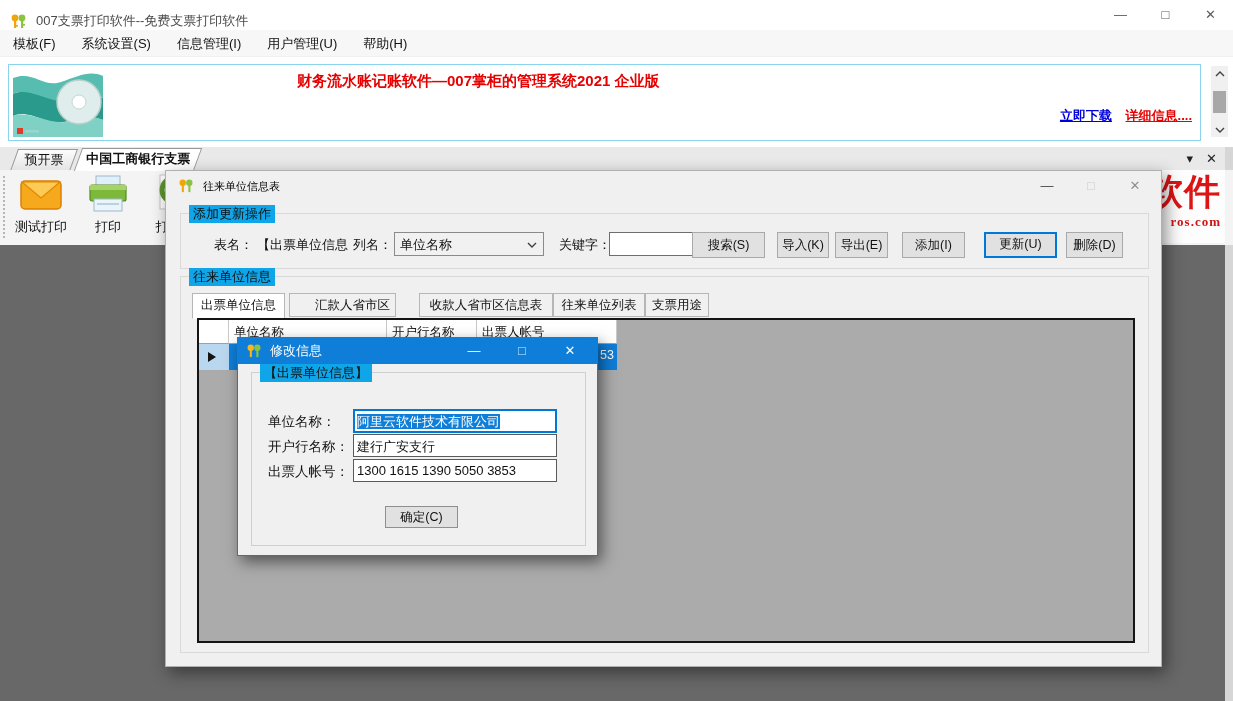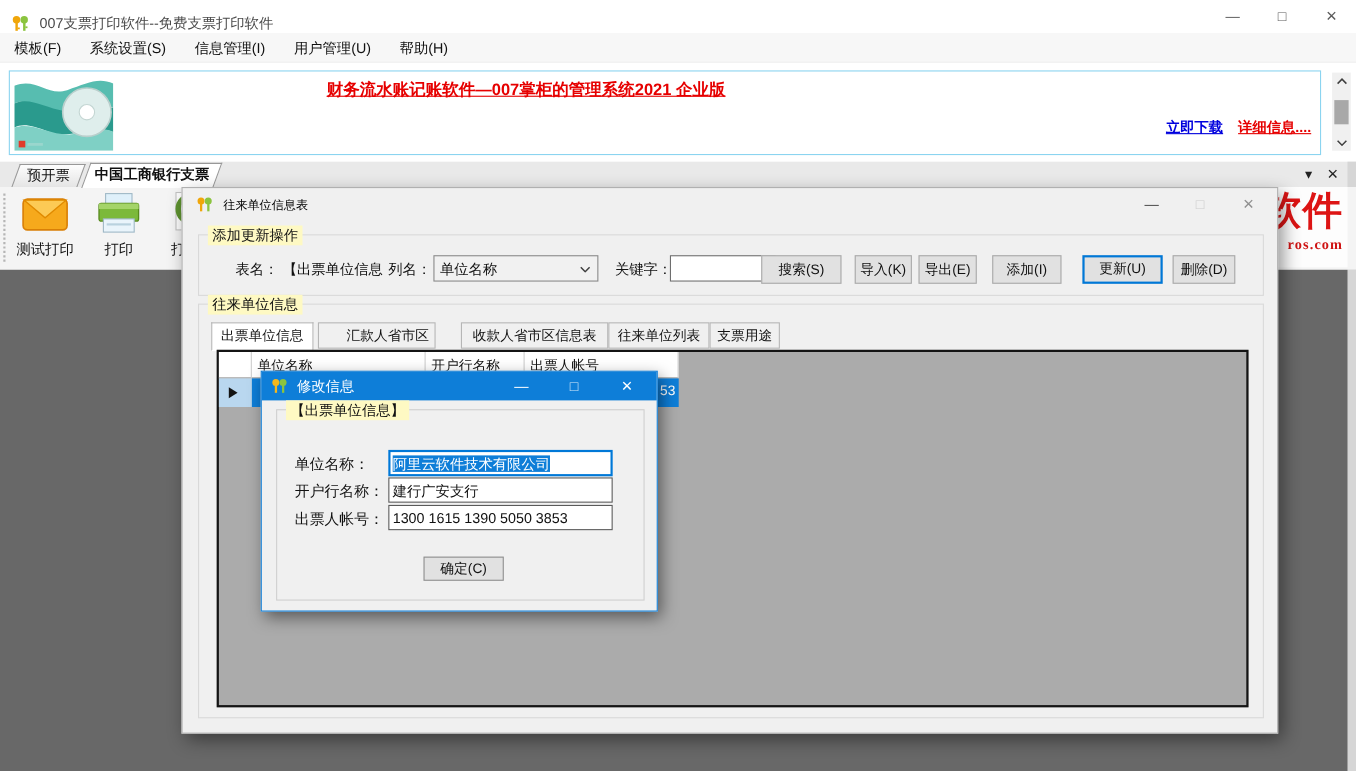--- a/index.html
+++ b/index.html
@@ -10,21 +10,21 @@
   .titlebar{left:0;top:0;width:1233px;height:30px;background:#fff;display:flex;align-items:flex-end;}
   .appicon{margin-left:10px;width:18px;height:16px;}
   .apptitle{margin-left:8px;font-size:13px;color:#4a4a4a;}
   .winctrls{position:absolute;right:0;top:0;height:30px;display:flex;}
   .wc{width:45px;height:30px;text-align:center;line-height:30px;font-size:13px;color:#5a5a5a;}
   .menubar{left:0;top:30px;width:1233px;height:27px;background:#f7f7f7;display:flex;align-items:center;border-bottom:1px solid #f0f0f0;}
   .mitem{padding:0 13px;font-size:13px;color:#111;line-height:27px;}
   
   .banner{left:8px;top:64px;width:1193px;height:77px;background:#fff;border:1px solid #8bd4f0;}
   .prodimg{left:4px;top:3px;width:90px;height:69px;}
-  .headline{left:288px;top:7px;font-size:15px;font-weight:bold;color:#e60000;text-decoration:underline;}
+  .headline{left:288px;top:7px;font-size:15px;font-weight:bold;color:#e60000;}
   .subtitle{left:288px;top:36px;font-size:18px;color:#141414;}
   .bannerlinks{right:8px;top:42px;font-size:13px;font-weight:bold;}
   .dl{color:#0000dd;text-decoration:underline;margin-right:10px;}
   .more{color:#e60000;text-decoration:underline;}
   .vscroll{left:1211px;top:66px;width:17px;height:71px;background:#f0f0f0;}
   .sbthumb{left:2px;top:25px;width:13px;height:22px;background:#a8a8a8;}
   .sbarr{left:0;width:17px;height:15px;display:flex;align-items:center;justify-content:center;}
   
   .tabstrip{left:0;top:147px;width:1233px;height:23px;background:#e9e9e9;}
   .wtab{position:absolute;top:2px;height:21px;transform:skewX(-20deg);border:1px solid #989898;border-bottom:none;background:linear-gradient(#fdfdfd,#e3e3e3);}
@@ -42,21 +42,21 @@
   .client{left:0;top:245px;width:1233px;height:456px;background:#686868;}
   .rightstrip{left:1225px;top:147px;width:8px;height:554px;background:#d6d6d6;}
   
   .dlg1{left:165px;top:170px;width:997px;height:497px;background:#f0f0f0;border:1px solid #b0b0b0;box-shadow:4px 6px 16px rgba(0,0,0,.45);z-index:10;}
   .dlg1 .dtitle{left:0;top:0;width:100%;height:30px;display:flex;align-items:center;}
   .dlg1 .dtext{margin-left:8px;font-size:11px;color:#000000;}
   .dwc{width:44px;text-align:center;font-size:13px;color:#444;}
   .dwc.pale{color:#cdcdcd;}
   .dwc.grey{color:#8f8f8f;}
   .grp{border:1px solid #d9d9d9;}
-  .glab{position:absolute;top:-9px;left:8px;background:#fef9c3;padding:0 4px;font-size:13px;color:#111;white-space:nowrap;}
+  .glab{position:absolute;top:-9px;left:8px;background:#0ea5e9;padding:0 4px;font-size:13px;color:#111;white-space:nowrap;}
   .flabel{position:absolute;font-size:13px;color:#111;white-space:nowrap;}
   .btn{position:absolute;background:#e1e1e1;border:1px solid #a9a9a9;font-size:12.5px;color:#111;text-align:center;height:26px;line-height:24px;box-sizing:border-box;}
   .btn.focusdef{border:2px solid #0078d7;line-height:21px;}
   .combo{background:#f1f1f1;border:1px solid #8a8a8a;}
   .combo .cval{position:absolute;left:5px;top:3px;font-size:13px;color:#111;}
   .tb{background:#fff;border:1px solid #6e6e6e;font-size:13px;color:#111;padding:1px 3px;box-sizing:border-box;}
   .gtab{position:absolute;top:16px;height:24px;background:#f0f0f0;border:1px solid #b6b6b6;font-size:12.5px;text-align:center;line-height:22px;color:#111;box-sizing:border-box;}
   .gtab.active{background:#fff;border-bottom-color:#fff;height:26px;font-size:12.5px;}
   .grid{background:#ababab;border:2px solid #141414;}
   .hcell{position:absolute;top:0;height:24px;background:#fff;border-right:1px solid #c9c9c9;border-bottom:1px solid #9f9f9f;font-size:12.5px;line-height:24px;padding-left:5px;box-sizing:border-box;color:#111;}

